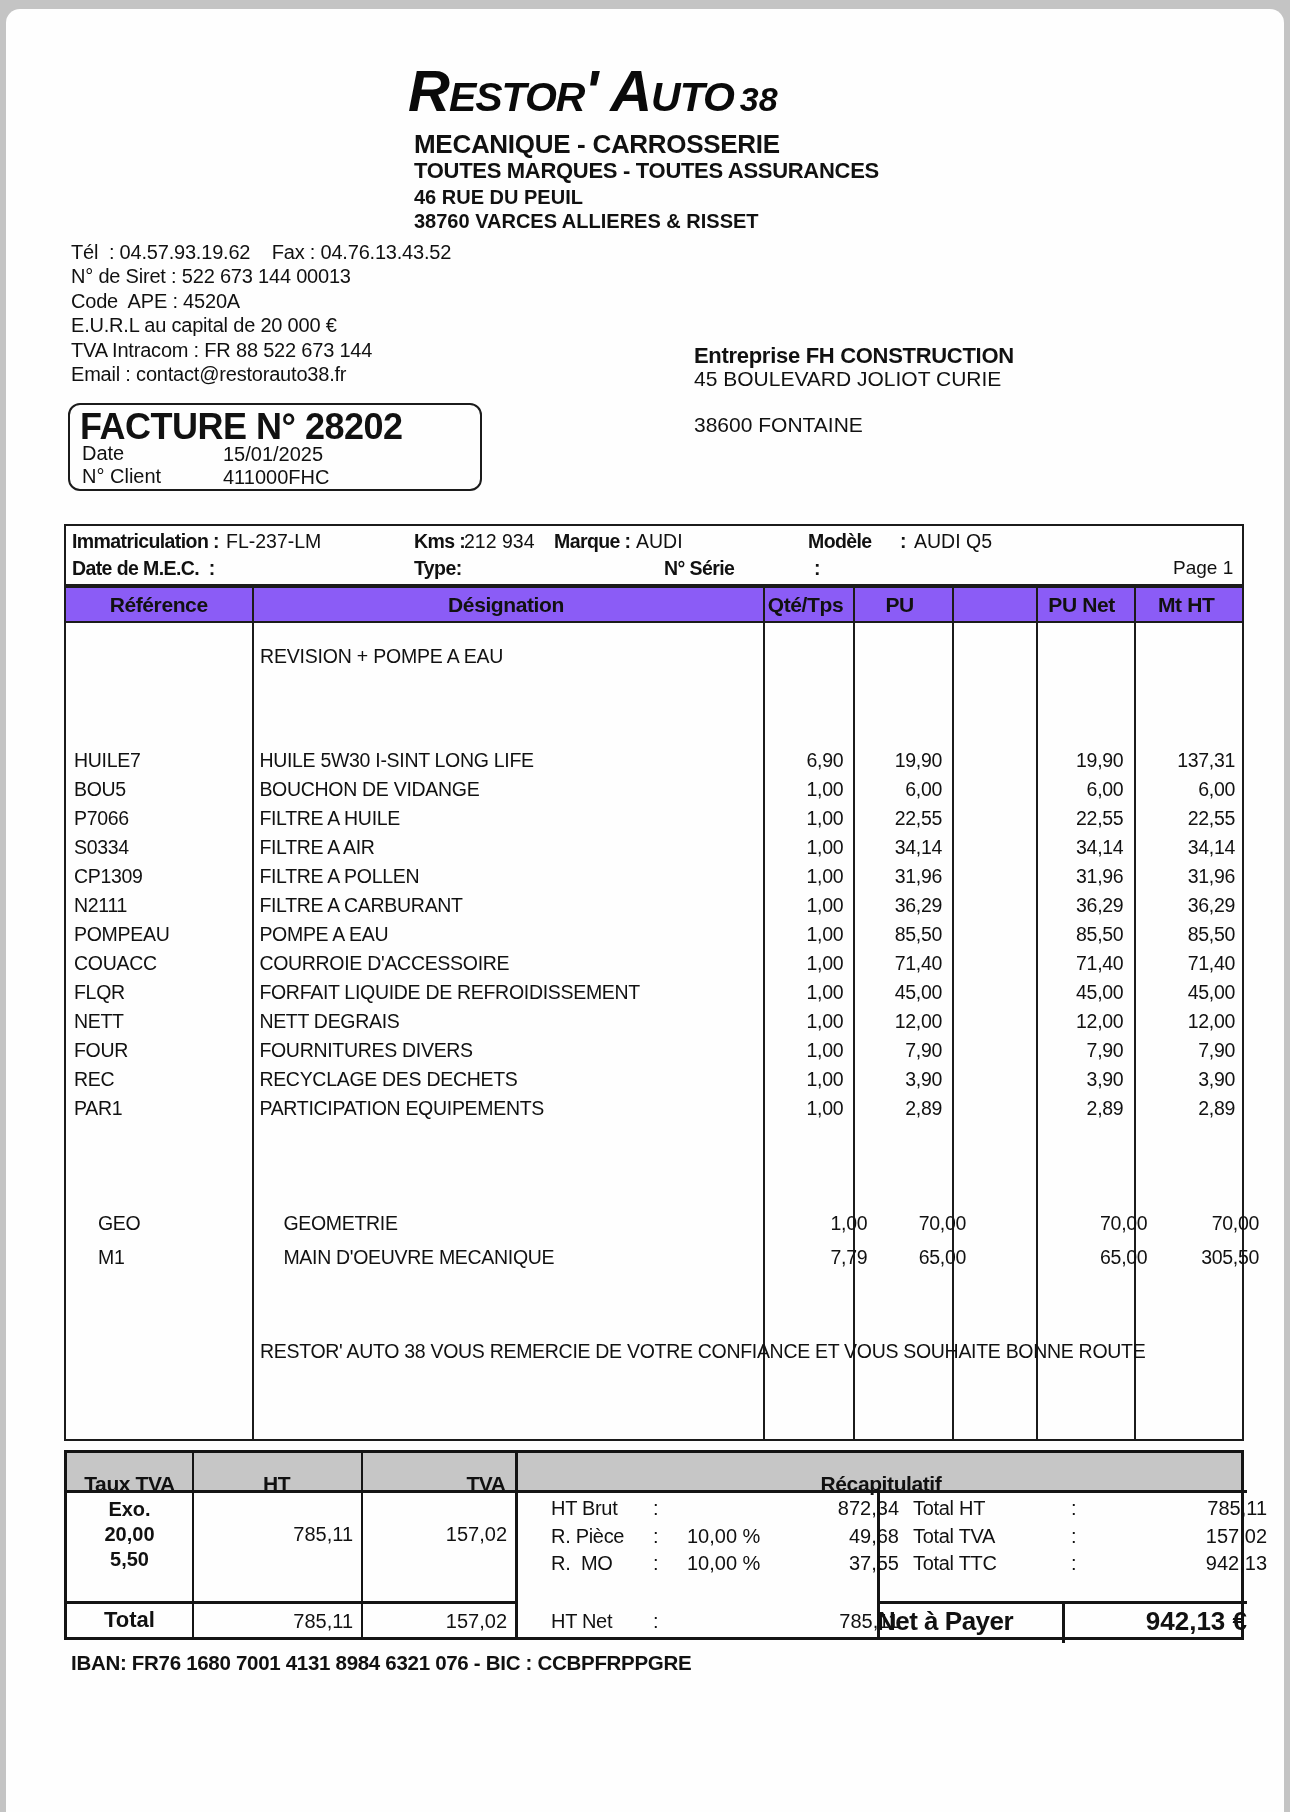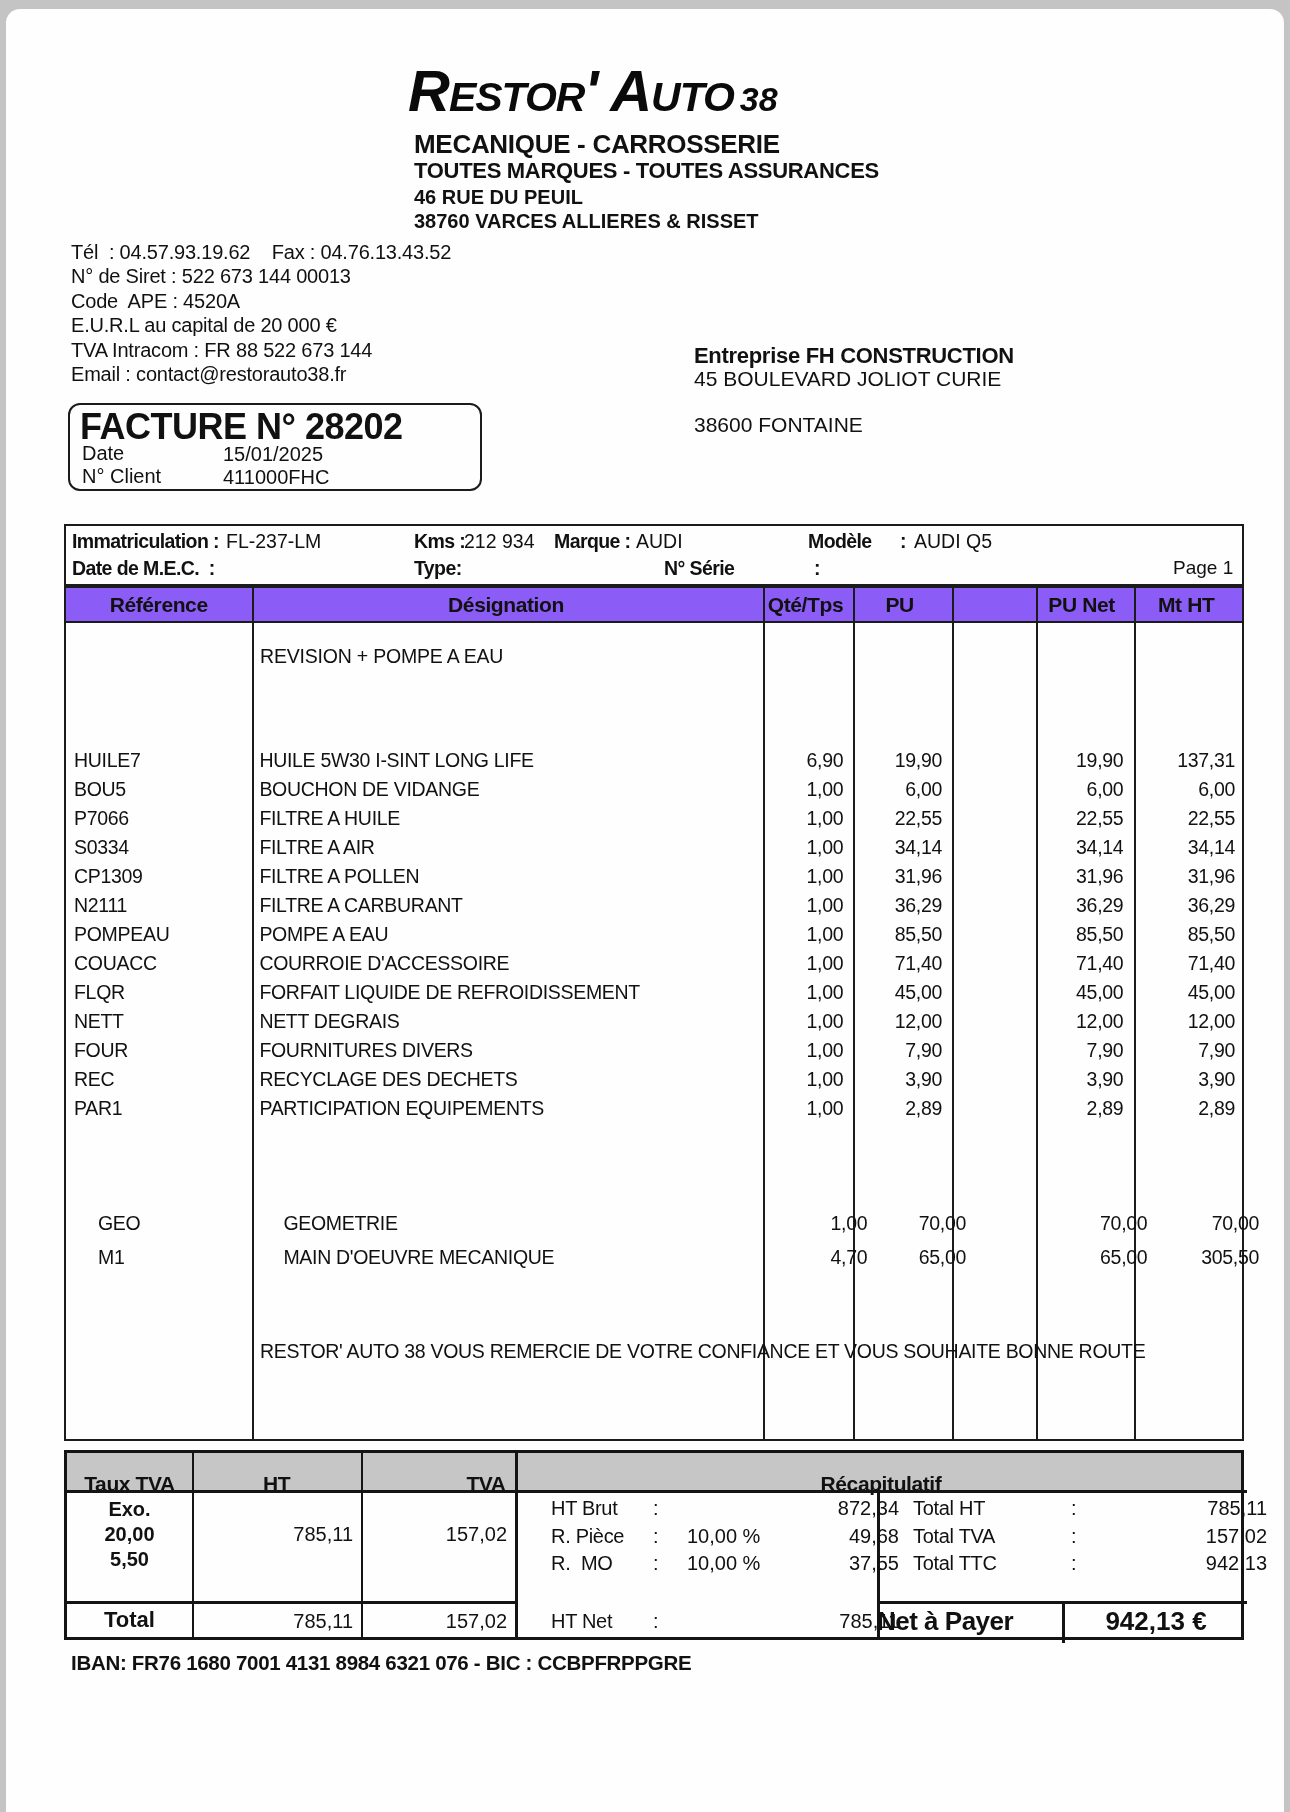--- a/index.html
+++ b/index.html
@@ -71,21 +71,21 @@
   .r-row{display:flex;height:27.5px;align-items:flex-start;}
   .r-lbl{letter-spacing:-0.3px;}
   .rl .r-lbl{width:102px;}
   .rl .r-colon{width:34px;}
   .rl .r-pct{width:136px;}
   .rr .r-lbl{width:158px;}
   .rr .r-colon{width:40px;}
   .r-val{flex:1;text-align:right;}
   .total-lbl{left:0;top:154px;width:125px;text-align:center;font-weight:bold;font-size:22px;}
   .nap-box{left:810px;top:148px;width:188px;height:42px;border-right:3px solid #141414;box-sizing:border-box;line-height:40px;font-weight:bold;font-size:26px;letter-spacing:-0.5px;}
-  .nap-val{left:998px;top:148px;width:182px;height:42px;text-align:center;line-height:40px;font-weight:bold;font-size:26px;}
+  .nap-val{left:998px;top:148px;width:182px;height:42px;text-align:right;line-height:40px;font-weight:bold;font-size:26px;}
 
   .iban{left:65px;top:1642px;font-size:20.5px;letter-spacing:-0.3px;}
 </style>
 </head>
 <body>
 
 <div class="screen">
   <div class="page">
 
     <div class="abs brand"><span>Restor' Auto</span><span class="brand-suffix">38</span></div>
@@ -275,21 +275,21 @@
     <div class="c c-des w-des">GEOMETRIE</div>
     <div class="c num w-qty">1,00</div>
     <div class="c num w-pu">70,00</div>
     <div class="c w-blank"></div>
     <div class="c num w-punet">70,00</div>
     <div class="c num w-mtht">70,00</div>
   </div>
           <div class="item-row">
     <div class="c c-ref w-ref">M1</div>
     <div class="c c-des w-des">MAIN D'OEUVRE MECANIQUE</div>
-    <div class="c num w-qty">4,70</div>
+    <div class="c num w-qty">7,79</div>
     <div class="c num w-pu">65,00</div>
     <div class="c w-blank"></div>
     <div class="c num w-punet">65,00</div>
     <div class="c num w-mtht">305,50</div>
   </div>
         </div>
       <div class="abs thanks">RESTOR' AUTO 38 VOUS REMERCIE DE VOTRE CONFIANCE ET VOUS SOUHAITE BONNE ROUTE</div>
     </div>
 
     <div class="abs summary">

